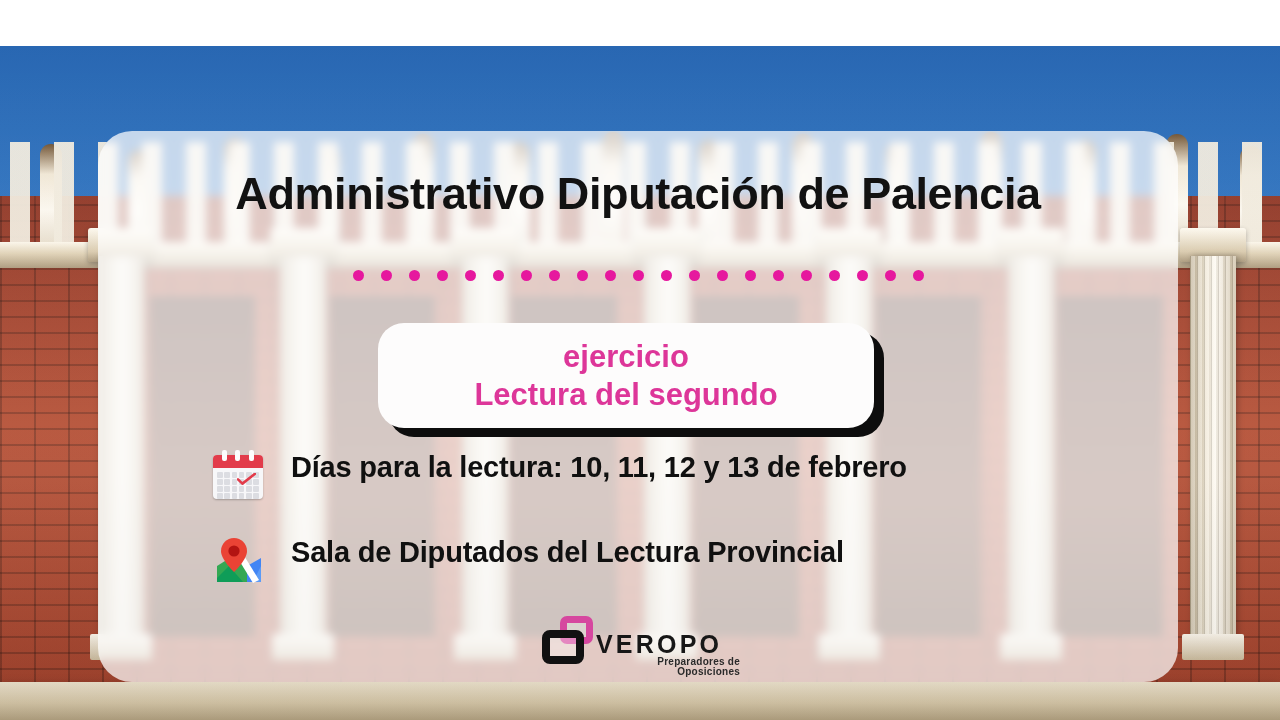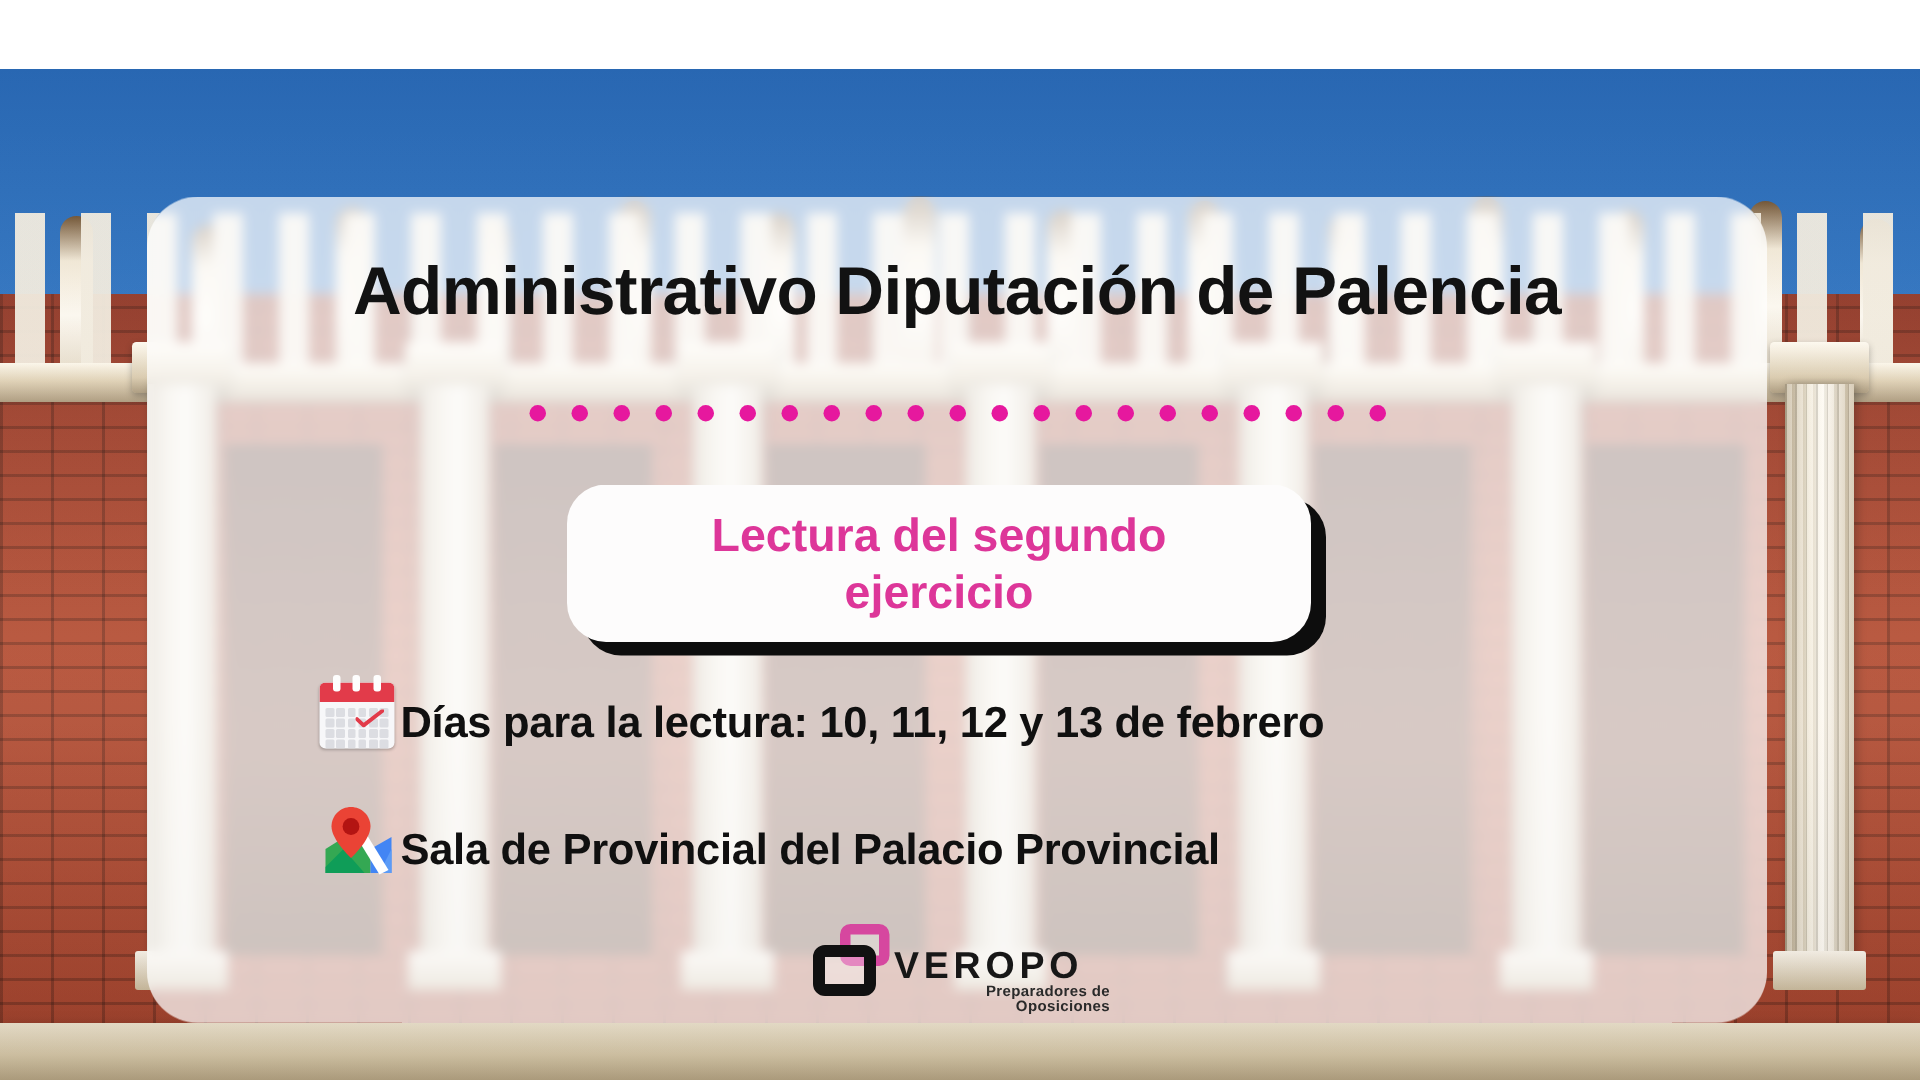--- a/index.html
+++ b/index.html
@@ -193,22 +193,22 @@
     color: #dd3699;
     text-align: center;
     line-height: 1.22;
     padding: 0 18px;
   }
 
   
   .info-row {
     position: absolute;
     display: flex;
-    align-items: flex-end;
-    gap: 4px;
+    align-items: flex-start;
+    gap: 28px;
   }
   .row-cal  { left: 213px; top: 405px; }
   .row-geo  { left: 213px; top: 490px; }
 
   .info-text {
     font-size: 29px;
     font-weight: bold;
     color: #101010;
     white-space: nowrap;
     letter-spacing: -0.2px;
@@ -384,22 +384,22 @@
     <span class="dot"></span>
     <span class="dot"></span>
     <span class="dot"></span>
     <span class="dot"></span>
   </div>
 
   <div class="pill-wrap">
     <div class="pill-shadow"></div>
     <div class="pill">
       <div class="pill-text">
+        <div>ejercicio</div>
         <div>Lectura del segundo</div>
-        <div>ejercicio</div>
       </div>
     </div>
   </div>
 
   <div class="info-row row-cal">
     <div class="cal-icon">
       <div class="cal-body">
         <div class="cal-head"></div>
         <div class="cal-grid">
           <i class="cal-cell"></i>
@@ -447,21 +447,21 @@
 
         <path d="M34 30 L48 22 L48 46 L34 46 Z" fill="#4285f4"></path>
         <path d="M40 46 L48 30 L48 46 Z" fill="#5b9bf7"></path>
 
         <path d="M30 18 L46 44 L40 47 L24 21 Z" fill="#ffffff"></path>
 
         <path d="M21 2 C13.8 2 8 7.8 8 15 C8 24 21 36 21 36 C21 36 34 24 34 15 C34 7.8 28.2 2 21 2 Z" fill="#ea4335"></path>
         <circle cx="21" cy="15" r="5.6" fill="#b31412"></circle>
       </svg>
     </div>
-    <div class="info-text">Sala de Provincial del Palacio Provincial</div>
+    <div class="info-text">Sala de Diputados del Lectura Provincial</div>
   </div>
 
   <div class="logo">
     <span class="logo-sq-pink"></span>
     <span class="logo-sq-black"></span>
     <div class="logo-name">VEROPO</div>
     <div class="logo-tag">Preparadores de Oposiciones</div>
   </div>
 
 </div>

